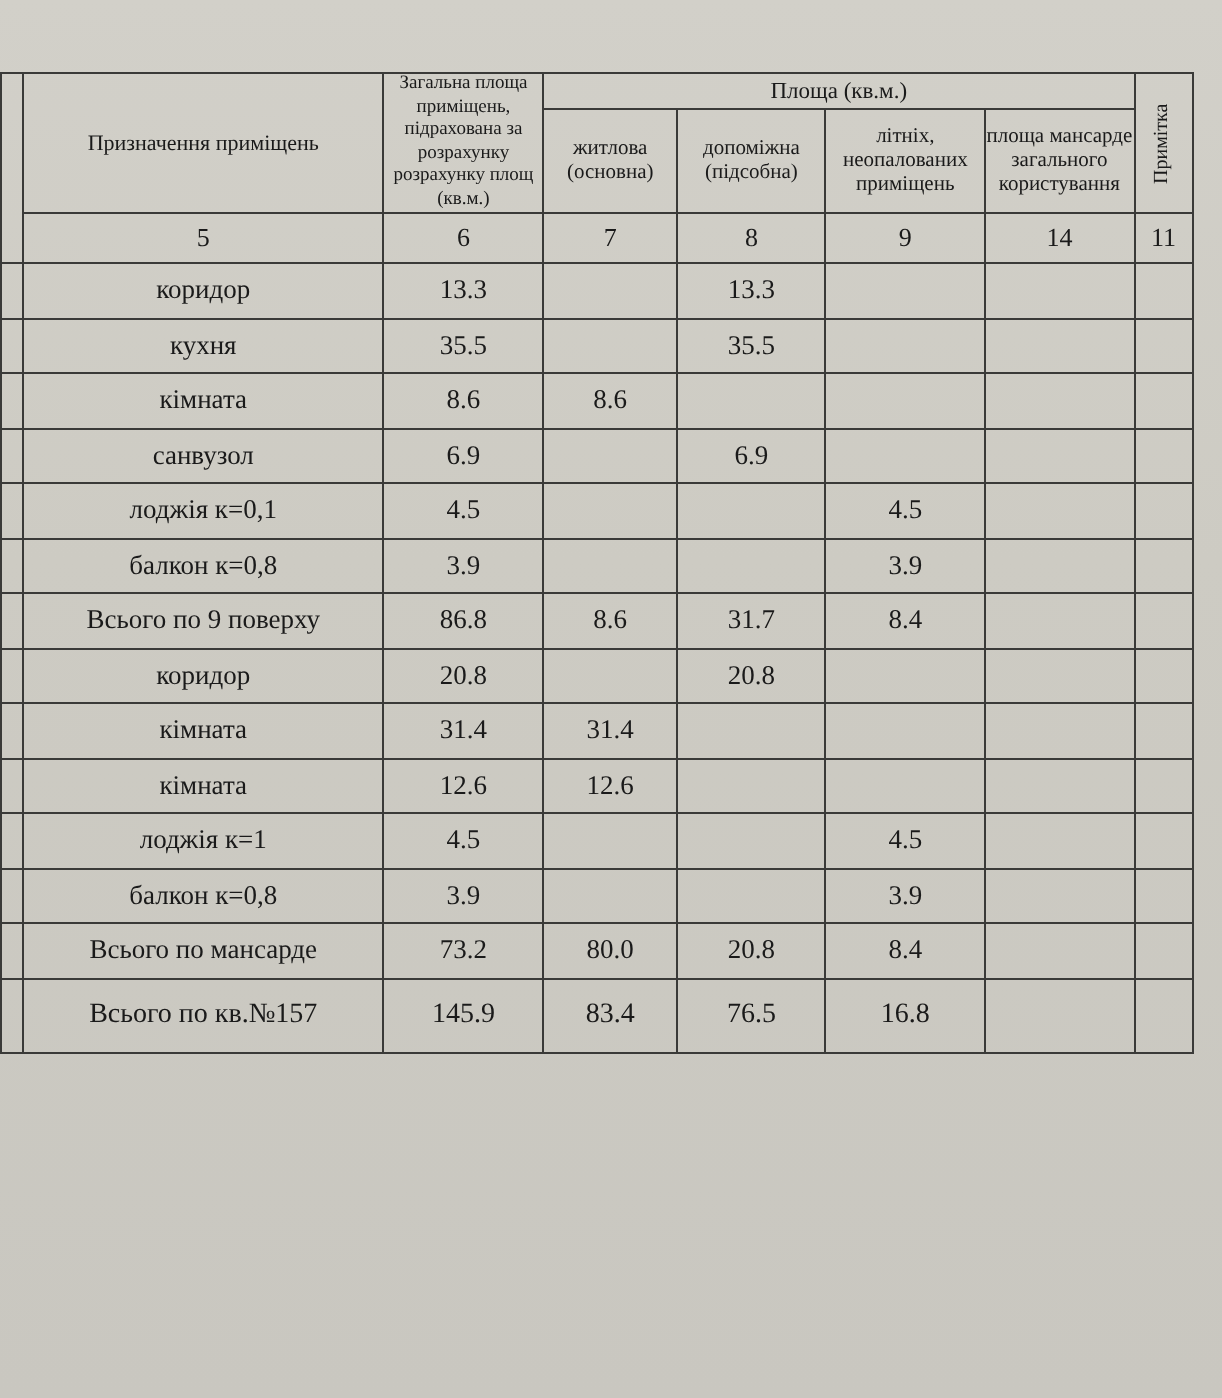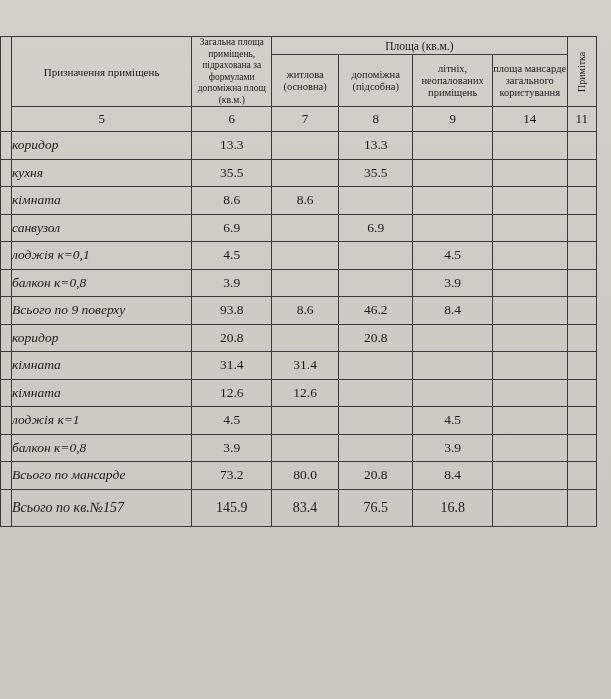--- a/index.html
+++ b/index.html
@@ -71,22 +71,21 @@
   }
   .numrow td {
     font-size: 13px;
     height: 24px;
   }
   .datarow td {
     height: 26.5px;
     font-size: 13.5px;
   }
   .datarow td.name {
-    text-align: left;
-    font-style: italic;
+    text-align: center;
   }
   .total td {
     font-weight: bold;
   }
   .grand td {
     font-weight: bold;
     height: 36px;
     font-size: 14px;
   }
   
@@ -130,21 +129,21 @@
       <col class="colw-7">
       <col class="colw-8">
       <col class="colw-9">
       <col class="colw-10">
       <col class="colw-11">
     </colgroup>
     <tbody>
       <tr>
         <td rowspan="3" class="blank"></td>
         <td rowspan="2" class="hdr-main">Призначення приміщень</td>
-        <td rowspan="2" class="hdr-tiny">Загальна площа приміщень, підрахована за формулами допоміжна площ (кв.м.)</td>
+        <td rowspan="2" class="hdr-tiny">Загальна площа приміщень, підрахована за розрахунку розрахунку площ (кв.м.)</td>
         <td colspan="4" class="area-top">Площа (кв.м.)</td>
         <td rowspan="2" class="vert">Примітка</td>
       </tr>
       <tr>
         <td class="hdr-small">житлова (основна)</td>
         <td class="hdr-small">допоміжна (підсобна)</td>
         <td class="hdr-small">літніх, неопалованих приміщень</td>
         <td class="hdr-small">площа мансарде загального користування</td>
       </tr>
       <tr class="numrow">
@@ -213,23 +212,23 @@
           <td>3.9</td>
           <td></td>
           <td></td>
           <td>3.9</td>
           <td></td>
           <td></td>
         </tr>
         <tr class="datarow total">
           <td></td>
           <td class="name">Всього по 9 поверху</td>
-          <td>93.8</td>
+          <td>86.8</td>
           <td>8.6</td>
-          <td>46.2</td>
+          <td>31.7</td>
           <td>8.4</td>
           <td></td>
           <td></td>
         </tr>
         <tr class="datarow">
           <td></td>
           <td class="name">коридор</td>
           <td>20.8</td>
           <td></td>
           <td>20.8</td>

